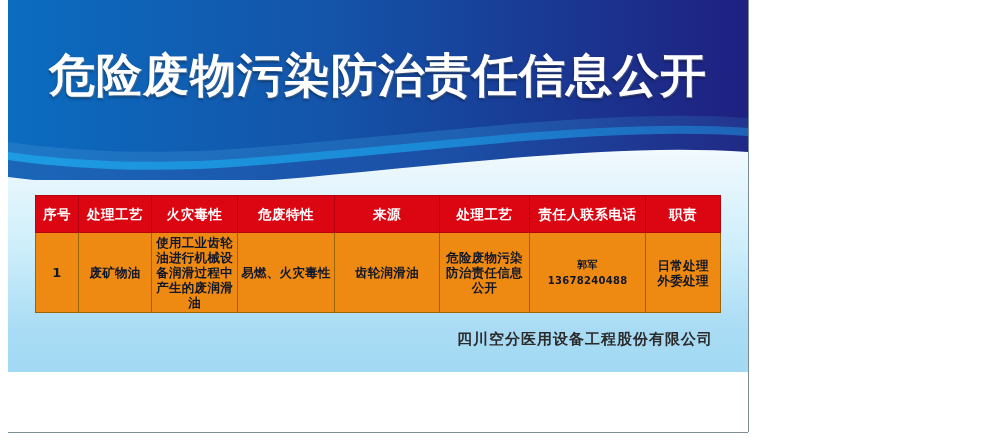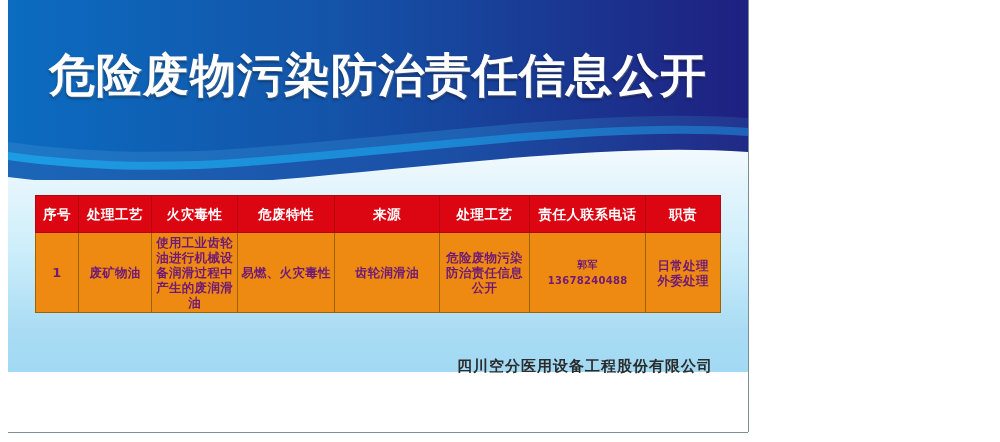--- a/index.html
+++ b/index.html
@@ -87,21 +87,21 @@
     color: #ffffff;
     font-size: 13.5px;
     font-weight: bold;
     height: 36px;
     line-height: 16px;
     border-color: #b4040f;
     letter-spacing: 0.5px;
   }
   #info-table tbody td {
     background: #ee8a12;
-    color: #701a75;
+    color: #0f172a;
     font-size: 12.5px;
     font-weight: bold;
     line-height: 15px;
     height: 70px;
     padding: 2px 2px;
     letter-spacing: 0.3px;
   }
   #info-table tbody td.num {
     font-size: 13px;
   }
@@ -127,21 +127,20 @@
     top: 330px;
     width: 686px;
     text-align: right;
     padding-right: 8px;
     box-sizing: border-box;
     font-size: 15px;
     font-weight: bold;
     color: #2b2b2b;
     letter-spacing: 1px;
     white-space: nowrap;
-    margin-top: 27px;
   }
 </style>
 </head>
 <body>
 
 <div id="poster">
 
   <div class="board-body"></div>
 
   <svg class="header-wave" viewBox="0 0 740 180" preserveAspectRatio="none">

